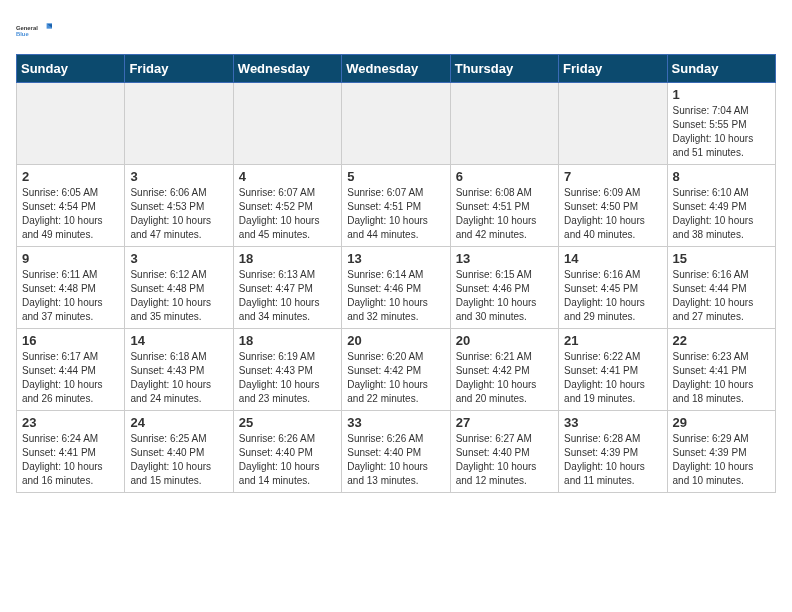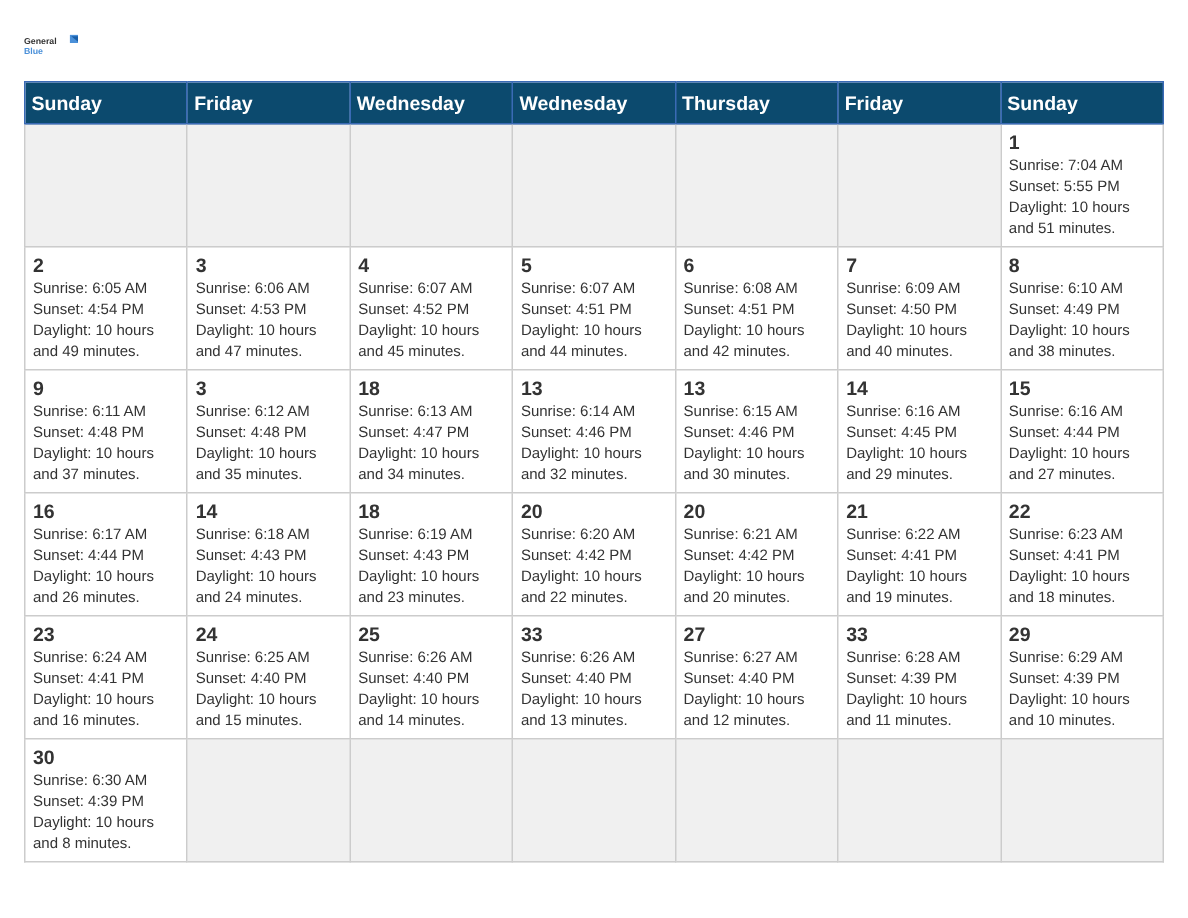--- a/index.html
+++ b/index.html
@@ -235,26 +235,14 @@
         </td>
         <td>
           <span class="day-num">33</span>
           <div class="day-info">Sunrise: 6:28 AM<br>Sunset: 4:39 PM<br>Daylight: 10 hours and 11 minutes.</div>
         </td>
         <td>
           <span class="day-num">29</span>
           <div class="day-info">Sunrise: 6:29 AM<br>Sunset: 4:39 PM<br>Daylight: 10 hours and 10 minutes.</div>
         </td>
       </tr>
-      <tr class="last-row">
-        <td>
-          <span class="day-num">30</span>
-          <div class="day-info">Sunrise: 6:30 AM<br>Sunset: 4:39 PM<br>Daylight: 10 hours and 8 minutes.</div>
-        </td>
-        <td class="empty"></td>
-        <td class="empty"></td>
-        <td class="empty"></td>
-        <td class="empty"></td>
-        <td class="empty"></td>
-        <td class="empty"></td>
-      </tr>
     </tbody>
 </table>
 
 </body></html>

